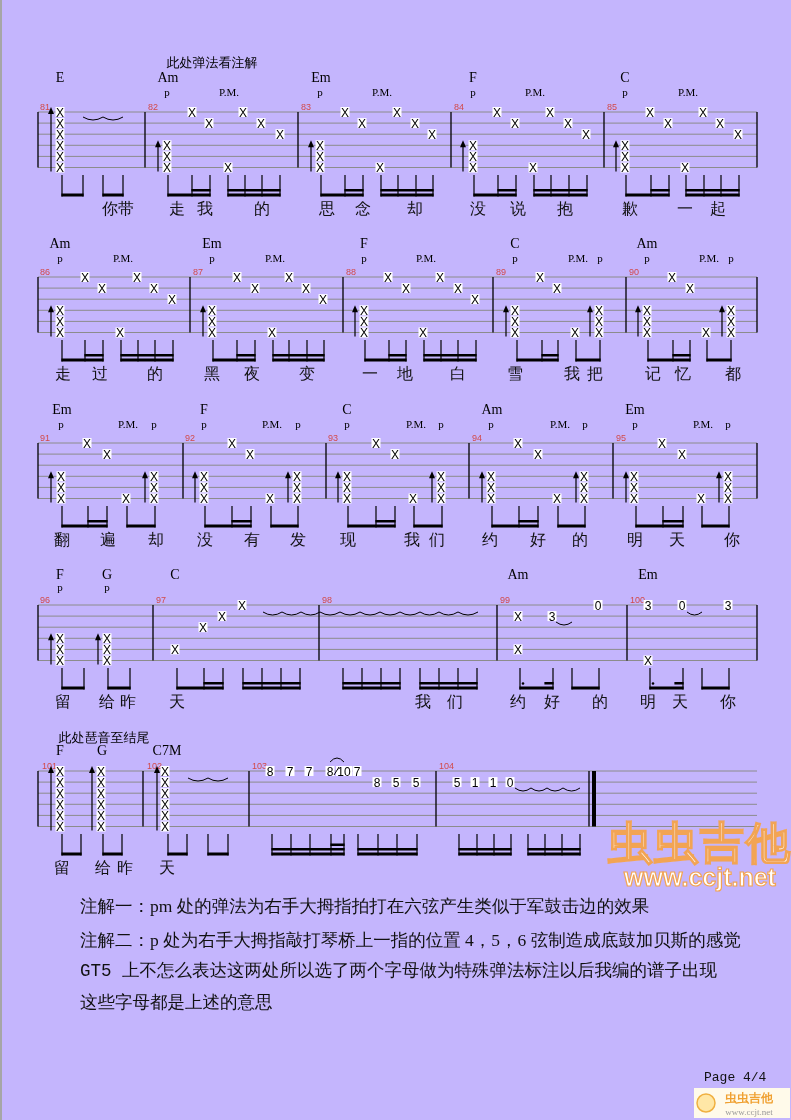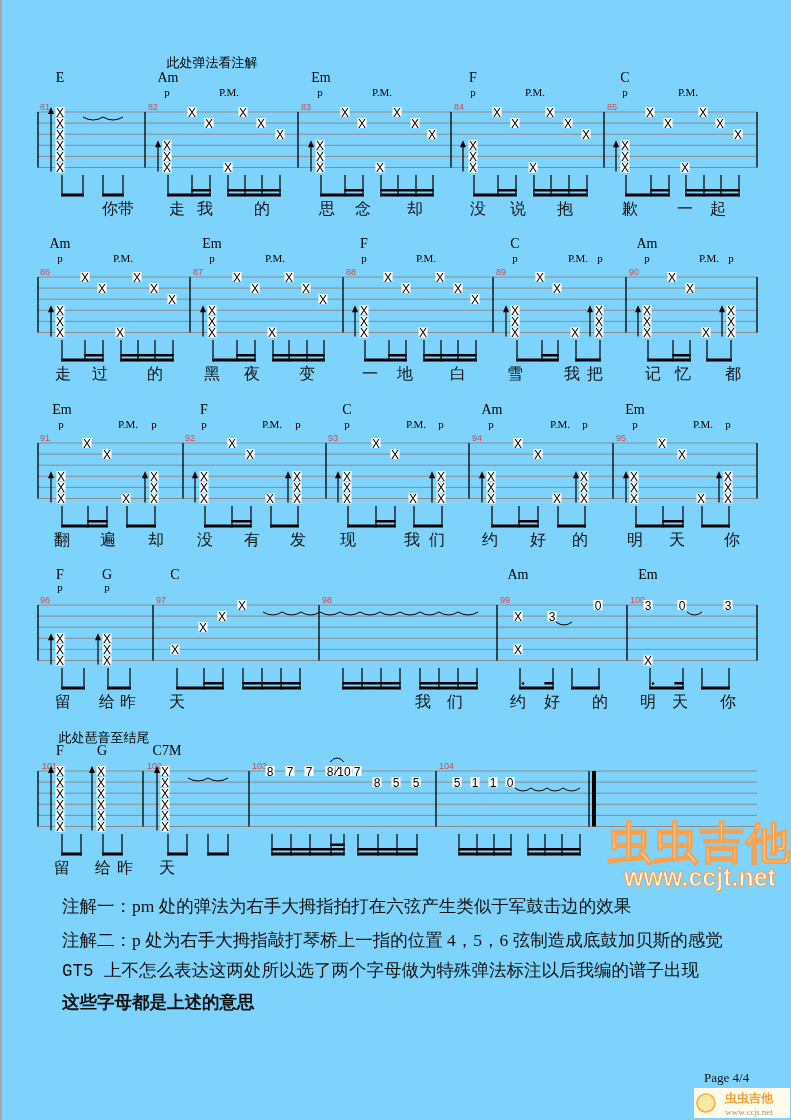--- a/index.html
+++ b/index.html
@@ -1,40 +1,40 @@
 <!DOCTYPE html>
 <html style="--staff: #8c8c8c; --ink: #000000; --mnum: #d24a4a; --wm: #f2a454; --border: #a6a6a6;"><head>
 <meta charset="utf-8">
 <style>
   :root{
     --staff:#8c8c8c; --ink:#000; --mnum:#d24a4a; --wm:#f2a454; --border:#a6a6a6;
   }
   html,body{margin:0;padding:0;background:#fff;}
-  #page{position:relative;width:791px;height:1120px;overflow:hidden;background:#7dd3fc;}
+  #page{position:relative;width:791px;height:1120px;overflow:hidden;background:#c4b5fd;}
   #left-border{position:absolute;left:0;top:0;width:2px;height:1120px;background:var(--border);}
   svg#score{position:absolute;left:0;top:0;}
   .staff-line{stroke:var(--staff);stroke-width:1;}
   .barline{stroke:var(--ink);stroke-width:1.3;}
   .stem{stroke:var(--ink);stroke-width:1.2;}
   .beam{fill:var(--ink);}
   .tie{fill:none;stroke:var(--ink);stroke-width:1;}
   .slide{stroke:var(--ink);stroke-width:1;}
   .chord{font-family:"Liberation Serif",serif;font-size:14px;fill:var(--ink);}
   .mark{font-family:"Liberation Serif",serif;font-size:11px;fill:var(--ink);}
   .mnum{font-family:"Liberation Sans",sans-serif;font-size:9px;fill:var(--mnum);}
   .note{font-family:"Liberation Sans",sans-serif;font-size:12px;fill:var(--ink);}
   .lyric{font-family:"DejaVu Serif",serif;font-size:16px;fill:#111;}
   .annot{font-family:"DejaVu Sans",sans-serif;font-size:13px;fill:var(--ink);}
   .wm-title{font-family:"DejaVu Sans",sans-serif;font-size:44px;font-weight:bold;fill:#fff;stroke:var(--wm);stroke-width:1.3;letter-spacing:2px;}
   .wm-url{font-family:"Liberation Sans",sans-serif;font-size:25px;font-weight:bold;fill:#fff;stroke:var(--wm);stroke-width:1.2;}
   .logo-title{font-family:"DejaVu Sans",sans-serif;font-size:12px;font-weight:bold;fill:#f0a030;}
   .logo-url{font-family:"Liberation Serif",serif;font-size:9px;fill:#9a9a9a;}
   #footnotes{position:absolute;left:62px;top:0;width:720px;}
-  .fn{position:absolute;left:0;white-space:nowrap;font-family:"Liberation Serif",serif;font-size:17.5px;color:#111;line-height:20px;text-align:center;}
-  #page-number{position:absolute;left:704px;top:1070px;font-family:Liberation Serif, serif;font-size:13px;color:#111;}
+  .fn{position:absolute;left:18px;white-space:nowrap;font-family:"Liberation Serif",serif;font-size:17.5px;color:#111;line-height:20px;text-align:center;}
+  #page-number{position:absolute;left:704px;top:1070px;font-family:Liberation Mono, monospace;font-size:13px;color:#111;}
 </style>
 </head>
 <body>
 
 <div id="page">
   <div id="left-border"></div>
 
   <svg id="score" width="791" height="1120" viewBox="0 0 791 1120">
     <text x="212" y="62" class="annot" text-anchor="middle" dominant-baseline="central">此处弹法看注解</text>
       <text x="104" y="737" class="annot" text-anchor="middle" dominant-baseline="central">此处琶音至结尾</text>
@@ -1120,17 +1120,17 @@
       <circle cx="706" cy="1103" r="9" fill="#ffe7a6" stroke="#f0b040" stroke-width="1.5"></circle>
       <text class="logo-title" x="749" y="1098" text-anchor="middle" dominant-baseline="central">虫虫吉他</text>
       <text class="logo-url" x="749" y="1112" text-anchor="middle" dominant-baseline="central">www.ccjt.net</text>
     </g>
   </svg>
 
   <div id="footnotes">
     <div class="fn" style="top: 896px;">注解一：pm 处的弹法为右手大拇指拍打在六弦产生类似于军鼓击边的效果</div>
     <div class="fn" style="top: 930px;">注解二：p 处为右手大拇指敲打琴桥上一指的位置 4，5，6 弦制造成底鼓加贝斯的感觉</div>
     <div class="fn" style="top: 961px; font-family: Liberation Mono, monospace;">GT5 上不怎么表达这两处所以选了两个字母做为特殊弹法标注以后我编的谱子出现</div>
-    <div class="fn" style="top: 992px; font-weight: bold;">这些字母都是上述的意思</div>
+    <div class="fn" style="top: 992px;">这些字母都是上述的意思</div>
   </div>
 
   <div id="page-number">Page 4/4</div>
 </div>
 
 </body></html>

